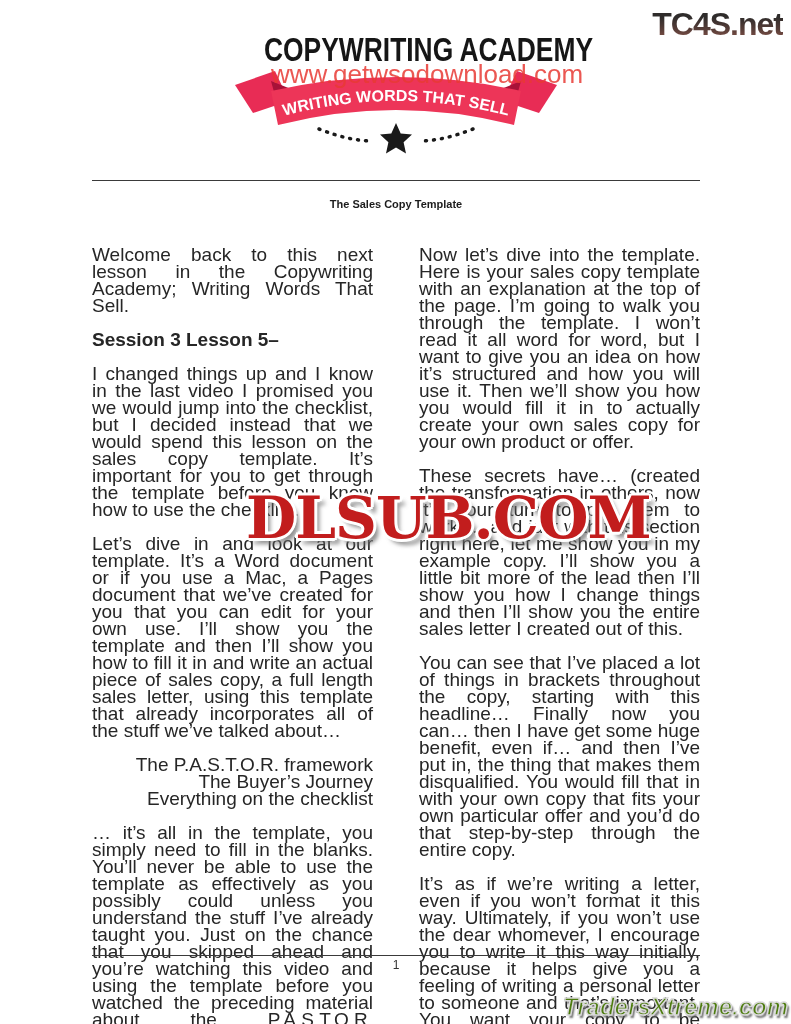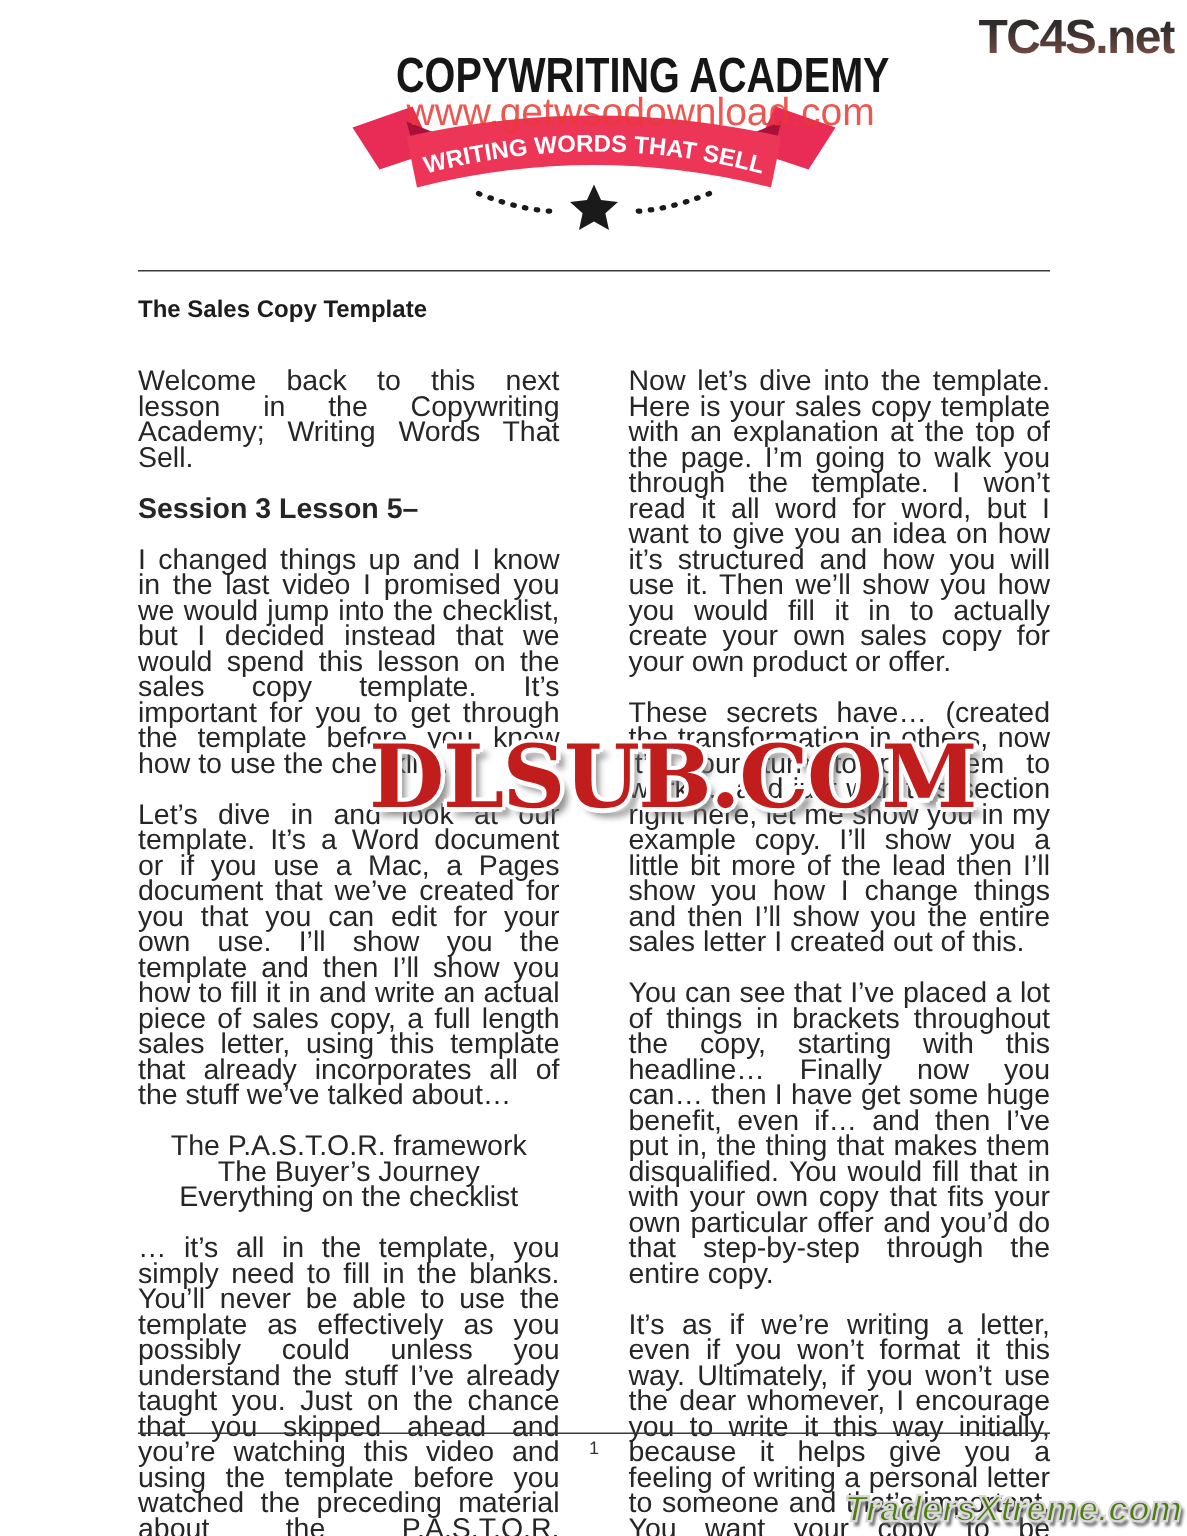--- a/index.html
+++ b/index.html
@@ -50,36 +50,36 @@
     -webkit-text-stroke:1.5px #d9d9d9;
     text-shadow:2px 3px 2px rgba(90,90,90,0.85);
     font-style:italic;
   }
   
   .rule{position:absolute; left:92px; width:608px; border-top:1px solid #3a3a3a; height:0;}
   .rule-top{top:180px;}
   .rule-bottom{top:955px;}
   .doc-title{
     position:absolute; top:198px; left:92px; width:608px;
-    text-align:left; font-size:16px; font-weight:bold; color:#1c1c1c;
+    text-align:center; font-size:11px; font-weight:bold; color:#1c1c1c;
     margin:0;
   }
   .page-number{
     position:absolute; top:958px; left:92px; width:608px;
     text-align:center; font-size:12px; color:#333;
   }
   
   .columns{
     position:absolute; top:246px; left:92px; width:608px;
     display:flex; gap:46px;
   }
   .col{width:281px; font-size:19px; line-height:17px;}
   .para{margin:0 0 17px 0; text-align:justify; text-justify:inter-word;}
   .para.bold{font-weight:bold;}
-  .para.lines{text-align:center; white-space:pre-line;}
+  .para.lines{text-align:right; white-space:pre-line;}
 </style>
 </head>
 <body>
 
 <div class="page">
 
   <div class="wm wm-tc4s">TC4S.net</div>
 
   <div class="logo">
     <div class="logo-title">COPYWRITING ACADEMY</div>

